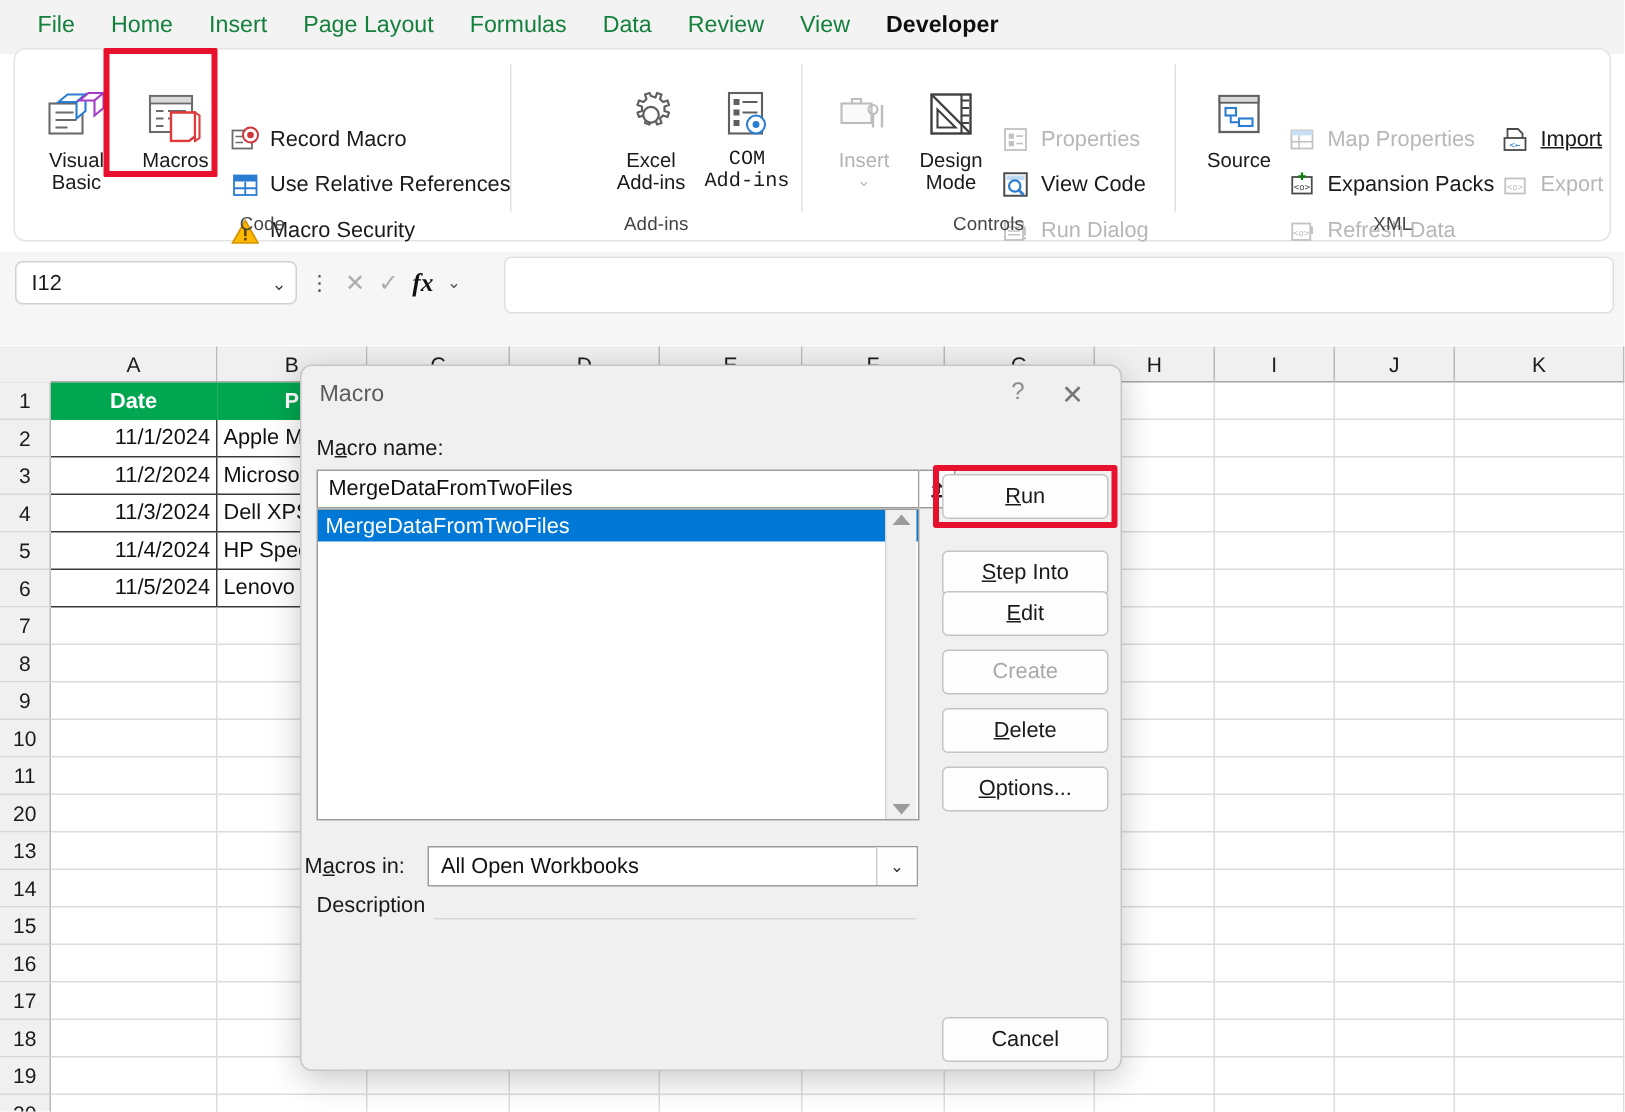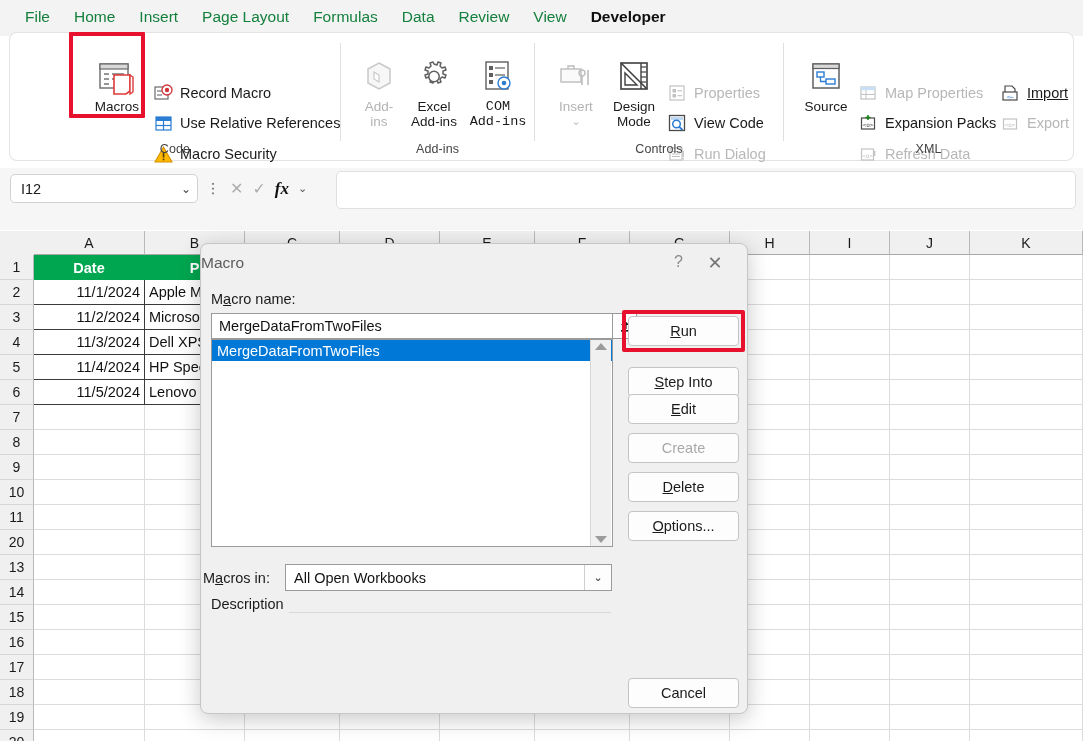--- a/index.html
+++ b/index.html
@@ -129,21 +129,21 @@
   .gcell.txt { justify-content: flex-start; border-right: 1px solid #3a3a3a; border-bottom: 1px solid #3a3a3a; }
 
   
   .dialog {
     position: absolute; left: 200px; top: 243px; width: 548px; height: 471px;
     background: #f0f0f0; border: 1px solid #c6c6c6; border-radius: 8px;
     box-shadow: 0 5px 22px rgba(0,0,0,.22); z-index: 40;
   }
   .dlg-title {
     position: absolute; left: 0; top: 0; width: 100%; height: 38px;
-    display: flex; align-items: center; 
+    display: flex; align-items: center; padding-left: 12px;
     font-size: 15.5px; color: #5c5c5c;
   }
   .dlg-help { position: absolute; right: 64px; top: 9px; font-size: 16px; color: #8a8a8a; cursor: default; }
   .dlg-close {
     position: absolute; right: 10px; top: 4px; width: 44px; height: 30px;
     display: flex; align-items: center; justify-content: center;
     font-size: 18px; color: #777; cursor: default;
   }
   .lbl { position: absolute; font-size: 14.5px; color: #1a1a1a; }
   .u { text-decoration: underline; }
@@ -223,20 +223,36 @@
     <div class="tab">Review</div>
     <div class="tab">View</div>
     <div class="tab active">Developer</div>
   </div>
 
   <div class="ribbon">
    <div class="ribbon-inner">
 
     <div class="group" style="left:0; width:330px;">
 
+      <div class="bigbtn" style="left:14px; top:22px; width:54px;">
+        <div class="ic">
+          <svg width="40" height="36" viewBox="0 0 40 36">
+            <rect x="2" y="10" width="22" height="20" fill="#fff" stroke="#6b6b6b" stroke-width="1.4"></rect>
+            <line x1="6" y1="16" x2="18" y2="16" stroke="#6b6b6b" stroke-width="1.2"></line>
+            <line x1="6" y1="21" x2="20" y2="21" stroke="#6b6b6b" stroke-width="1.2"></line>
+            <line x1="6" y1="26" x2="14" y2="26" stroke="#6b6b6b" stroke-width="1.2"></line>
+            <path d="M8 9 L14 4 L26 4 L20 9 Z" fill="#fff" stroke="#2b7cd3" stroke-width="1.4"></path>
+            <path d="M20 9 L26 4 L26 15 L20 20 Z" fill="#fff" stroke="#2b7cd3" stroke-width="1.4"></path>
+            <path d="M22 8 L28 3 L38 3 L32 8 Z" fill="#fff" stroke="#a23fc4" stroke-width="1.4"></path>
+            <path d="M32 8 L38 3 L38 13 L32 18 Z" fill="#fff" stroke="#a23fc4" stroke-width="1.4"></path>
+          </svg>
+        </div>
+        <div>Visual</div>
+        <div>Basic</div>
+      </div>
 
       <div class="bigbtn" style="left:78px; top:22px; width:58px;">
         <div class="ic">
           <svg width="40" height="36" viewBox="0 0 40 36">
             <rect x="3" y="5" width="28" height="24" fill="#fff" stroke="#6b6b6b" stroke-width="1.4"></rect>
             <rect x="3" y="5" width="28" height="5" fill="#d9d9d9" stroke="#6b6b6b" stroke-width="1.2"></rect>
             <line x1="7" y1="15" x2="12" y2="15" stroke="#6b6b6b" stroke-width="1.4"></line>
             <line x1="15" y1="15" x2="27" y2="15" stroke="#6b6b6b" stroke-width="1.4"></line>
             <line x1="7" y1="20" x2="12" y2="20" stroke="#6b6b6b" stroke-width="1.4"></line>
             <line x1="15" y1="20" x2="27" y2="20" stroke="#6b6b6b" stroke-width="1.4"></line>
@@ -283,30 +299,20 @@
         </span>
         <span>Macro Security</span>
       </div>
 
       <div class="group-label">Code</div>
     </div>
     <div class="group-sep" style="left:330px;"></div>
 
     <div class="group" style="left:331px; width:193px;">
 
-      <div class="bigbtn disabled" style="left:14px; top:22px; width:48px;">
-        <div class="ic">
-          <svg width="38" height="36" viewBox="0 0 38 36">
-            <path d="M19 4 L30 10 L30 24 L19 30 L8 24 L8 10 Z" fill="#f7f7f7" stroke="#c9c9c9" stroke-width="1.5"></path>
-            <path d="M14 13 L19 16 L19 23 L14 20 Z" fill="#fff" stroke="#c9c9c9" stroke-width="1.2"></path>
-          </svg>
-        </div>
-        <div>Add-</div>
-        <div>ins</div>
-      </div>
 
       <div class="bigbtn" style="left:64px; top:22px; width:58px;">
         <div class="ic">
           <svg width="38" height="36" viewBox="0 0 38 36">
             <path d="M19 5 l3 1 1-3 3 1 -1 3 2 2 3-1 1 3 -3 1 0 3 3 1 -1 3 -3-1 -2 2 1 3 -3 1 -1-3 -3 0 -1 3 -3-1 1-3 -2-2 -3 1 -1-3 3-1 0-3 -3-1 1-3 3 1 2-2 -1-3 3-1 z" fill="none" stroke="#5f5f5f" stroke-width="1.5" stroke-linejoin="round"></path>
             <circle cx="19" cy="17.5" r="5.2" fill="#fff" stroke="#5f5f5f" stroke-width="1.5"></circle>
           </svg>
         </div>
         <div>Excel</div>
         <div>Add-ins</div>

